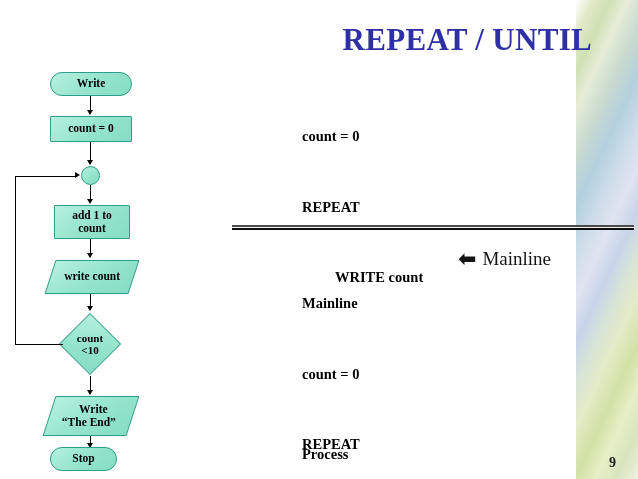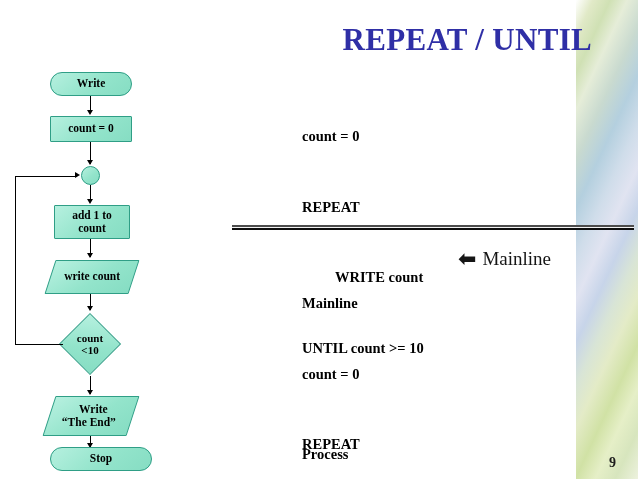--- a/index.html
+++ b/index.html
@@ -281,31 +281,30 @@
     <div class="arrow-down" style="left:87.1px; top:390px;"></div>
 
     <div class="node io" style="left:49px; top:396px; width:84px; height:40px; flex-direction:column;">
       <span>Write</span>
       <span>“The End”</span>
     </div>
 
     <div class="vline" style="left:90px; top:436px; height:11px;"></div>
     <div class="arrow-down" style="left:87.1px; top:443px;"></div>
 
-    <div class="node terminator" style="left:50px; top:447px; width:102px; height:24px;">
+    <div class="node terminator" style="left:50px; top:447px; width:67px; height:24px;">
       <span>Stop</span>
     </div>
 
   </div>
 
   <div class="code-block" style="left:302px; top:78px;">
     <div class="code-line">count = 0</div>
     <div class="code-line">REPEAT</div>
     <div class="code-line" style="padding-left:33px;"><span>WRITE count</span></div>
-    <div class="code-line">UNTIL count &gt;= 10</div>
     <div class="code-line"></div>
   </div>
 
   <div id="divider"></div>
 
   <div class="code-block" style="left:302px; top:245px;">
     <div class="code-line underlined">Mainline</div>
     <div class="code-line">count = 0</div>
     <div class="code-line">REPEAT</div>
     

